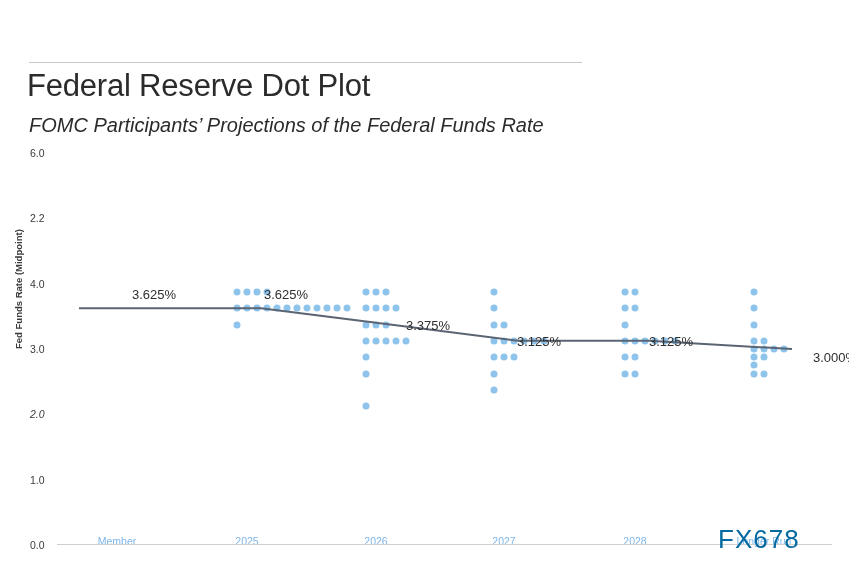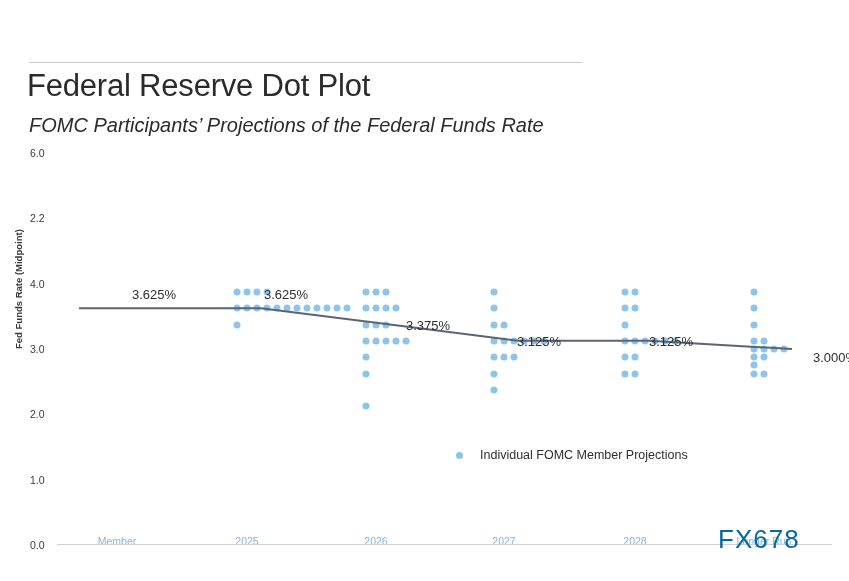--- a/index.html
+++ b/index.html
@@ -186,21 +186,21 @@
 
   <div class="kicker-rule"></div>
   <div class="title">Federal Reserve Dot Plot</div>
   <div class="subtitle">FOMC Participants’ Projections of the Federal Funds Rate</div>
 
   <div class="plot">
     <div class="y-axis-label">Fed Funds Rate (Midpoint)</div>
     <div id="yticks">
         <div class="ytick" style="top: 392px;">0.0</div>
         <div class="ytick" style="top: 326.667px;">1.0</div>
-        <div class="ytick" style="top: 261.333px;">2.0</div>
+        <div class="ytick" style="top: 261.333px; font-style: italic;">2.0</div>
         <div class="ytick" style="top: 196px;">3.0</div>
         <div class="ytick" style="top: 130.667px;">4.0</div>
         <div class="ytick" style="top: 65.3333px;">2.2</div>
         <div class="ytick" style="top: 0px;">6.0</div>
       </div>
     <div id="xticks">
         <div class="xtick" style="left: 60px;">Member</div>
         <div class="xtick" style="left: 190px;">2025</div>
         <div class="xtick" style="left: 319px;">2026</div>
         <div class="xtick" style="left: 447px;">2027</div>
@@ -296,20 +296,16 @@
         <div class="dlabel" style="left: 75px; top: 141.167px;">3.625%</div>
         <div class="dlabel" style="left: 207px; top: 141.167px;">3.625%</div>
         <div class="dlabel" style="left: 333px; top: 171.5px; margin-left: 16px;">3.375%</div>
         <div class="dlabel" style="left: 460px; top: 187.833px;">3.125%</div>
         <div class="dlabel" style="left: 592px; top: 187.833px;">3.125%</div>
         <div class="dlabel" style="left: 756px; top: 204px;">3.000%</div>
       </div>
   </div>
 
   <div class="legend">
-    <div class="legend-row">
-      <span class="legend-dot"></span>
-      <span class="legend-text">Individual FOMC Member Projections</span>
-    </div>
   </div>
 
   <div class="watermark">FX678</div>
 </div>
 
 </body></html>

